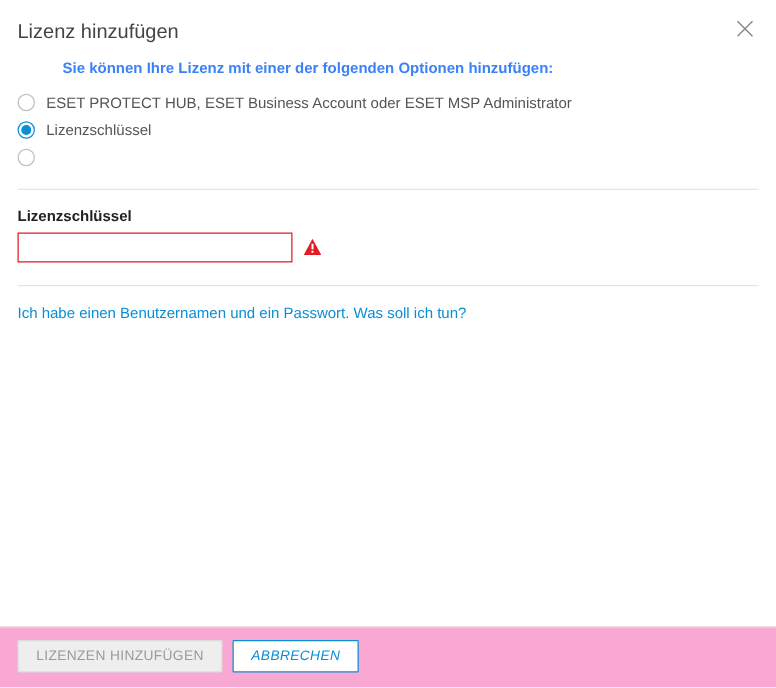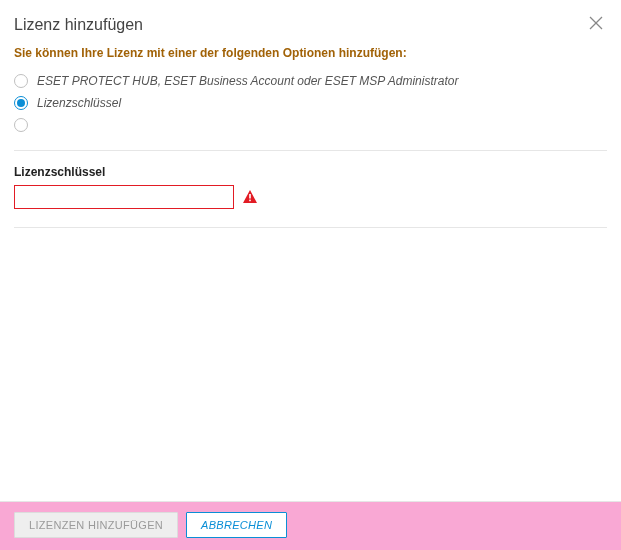--- a/index.html
+++ b/index.html
@@ -33,33 +33,33 @@
       font-size: 15px;
       line-height: 1;
       padding: 2px;
     }
     .content {
       padding: 0 14px;
     }
     .instruction {
       font-size: 12px;
       font-weight: 700;
-      color: #a16207;
+      color: #3b82f6;
       margin-bottom: 10px;
+      margin-left: 36px;
     }
     .radio-group {
       padding-bottom: 14px;
       border-bottom: 1px solid #e6e6e6;
     }
     .radio-row {
       display: flex;
       align-items: flex-end;
       padding: 4px 0;
       cursor: pointer;
-      font-style: italic;
     }
     .radio-circle {
       width: 14px;
       height: 14px;
       border-radius: 50%;
       border: 1.5px solid #bfbfbf;
       margin-right: 9px;
       display: inline-flex;
       align-items: center;
       justify-content: center;
@@ -189,18 +189,19 @@
       <span class="warn-icon">
         <svg width="14" height="13" viewBox="0 0 14 13">
             <path d="M7 0 L14 13 L0 13 Z" fill="#e21b24"></path>
             <rect x="6.2" y="4" width="1.6" height="4.5" fill="#fff"></rect>
             <rect x="6.2" y="9.6" width="1.6" height="1.6" fill="#fff"></rect>
           </svg>
       </span>
     </div>
   </div>
 
+  <a class="help-link">Ich habe einen Benutzernamen und ein Passwort. Was soll ich tun?</a>
 </div>
 
 <div class="footer">
   <button class="btn btn-primary-disabled">LIZENZEN HINZUFÜGEN</button>
   <button class="btn btn-secondary">ABBRECHEN</button>
 </div>
 
 </body></html>

